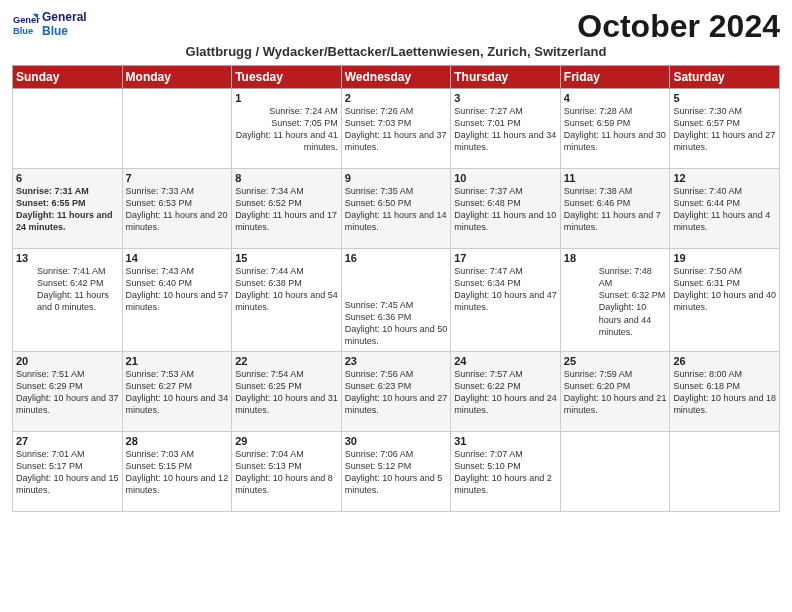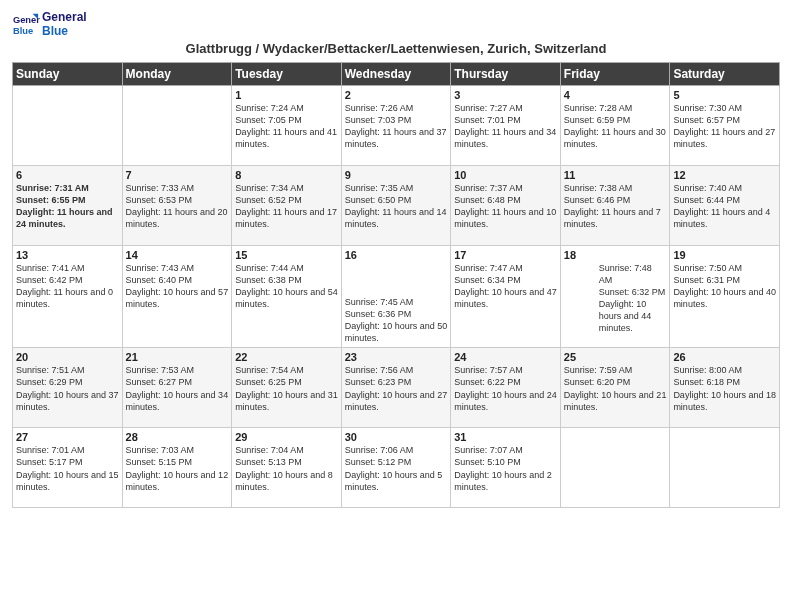--- a/index.html
+++ b/index.html
@@ -49,21 +49,21 @@
       font-weight: bold;
       color: #333;
       margin-bottom: 6px;
     }
     .calendar {
       width: 100%;
       border-collapse: collapse;
       table-layout: fixed;
     }
     .calendar thead tr th {
-      background-color: #404040;
+      background-color: #b91c1c;
       color: #fff;
       font-size: 12px;
       font-weight: bold;
       padding: 4px 3px;
       text-align: left;
       border: 1px solid #aaa;
     }
     .calendar tbody tr td {
       vertical-align: top;
       border: 1px solid #ccc;
@@ -101,41 +101,42 @@
         <text x="1" y="26" font-size="10" font-weight="bold" fill="#1565c0" font-family="Arial">Blue</text>
         <polygon points="22,4 28,4 28,10" fill="#1565c0"></polygon>
       </svg>
       <div>
         <div class="logo-text" style="font-size:12px;">
           <span style="color:#1a1a6e;">General</span><br>
           <span style="color:#1565c0;">Blue</span>
         </div>
       </div>
     </div>
+    <div class="month-title">October 2024</div>
   </div>
   <div class="location-title">Glattbrugg / Wydacker/Bettacker/Laettenwiesen, Zurich, Switzerland</div>
   <table class="calendar">
     <thead>
       <tr>
       <th>Sunday</th>
           <th>Monday</th>
           <th>Tuesday</th>
           <th>Wednesday</th>
           <th>Thursday</th>
           <th>Friday</th>
           <th>Saturday</th>
         </tr>
     </thead>
     <tbody id="calendar-body">
     <tr>
           <td class="empty"></td>
           <td class="empty"></td>
           <td>
             <span class="day-num">1</span>
-            <div class="day-info" style="white-space: pre-line;">Sunrise: 7:24 AM
+            <div class="day-info" style="white-space: pre-line; text-align: right;">Sunrise: 7:24 AM
 Sunset: 7:05 PM
 Daylight: 11 hours and 41 minutes.</div>
           </td>
           <td>
             <span class="day-num">2</span>
             <div class="day-info" style="white-space: pre-line;">Sunrise: 7:26 AM
 Sunset: 7:03 PM
 Daylight: 11 hours and 37 minutes.</div>
           </td>
           <td>
@@ -197,21 +198,21 @@
           <td>
             <span class="day-num">12</span>
             <div class="day-info" style="white-space: pre-line;">Sunrise: 7:40 AM
 Sunset: 6:44 PM
 Daylight: 11 hours and 4 minutes.</div>
           </td>
         </tr>
         <tr>
           <td>
             <span class="day-num">13</span>
-            <div class="day-info" style="white-space: pre-line;">Sunrise: 7:41 AM
+            <div class="day-info" style="white-space: pre-line; margin-left: 21px;">Sunrise: 7:41 AM
 Sunset: 6:42 PM
 Daylight: 11 hours and 0 minutes.</div>
           </td>
           <td>
             <span class="day-num">14</span>
             <div class="day-info" style="white-space: pre-line;">Sunrise: 7:43 AM
 Sunset: 6:40 PM
 Daylight: 10 hours and 57 minutes.</div>
           </td>
           <td>

